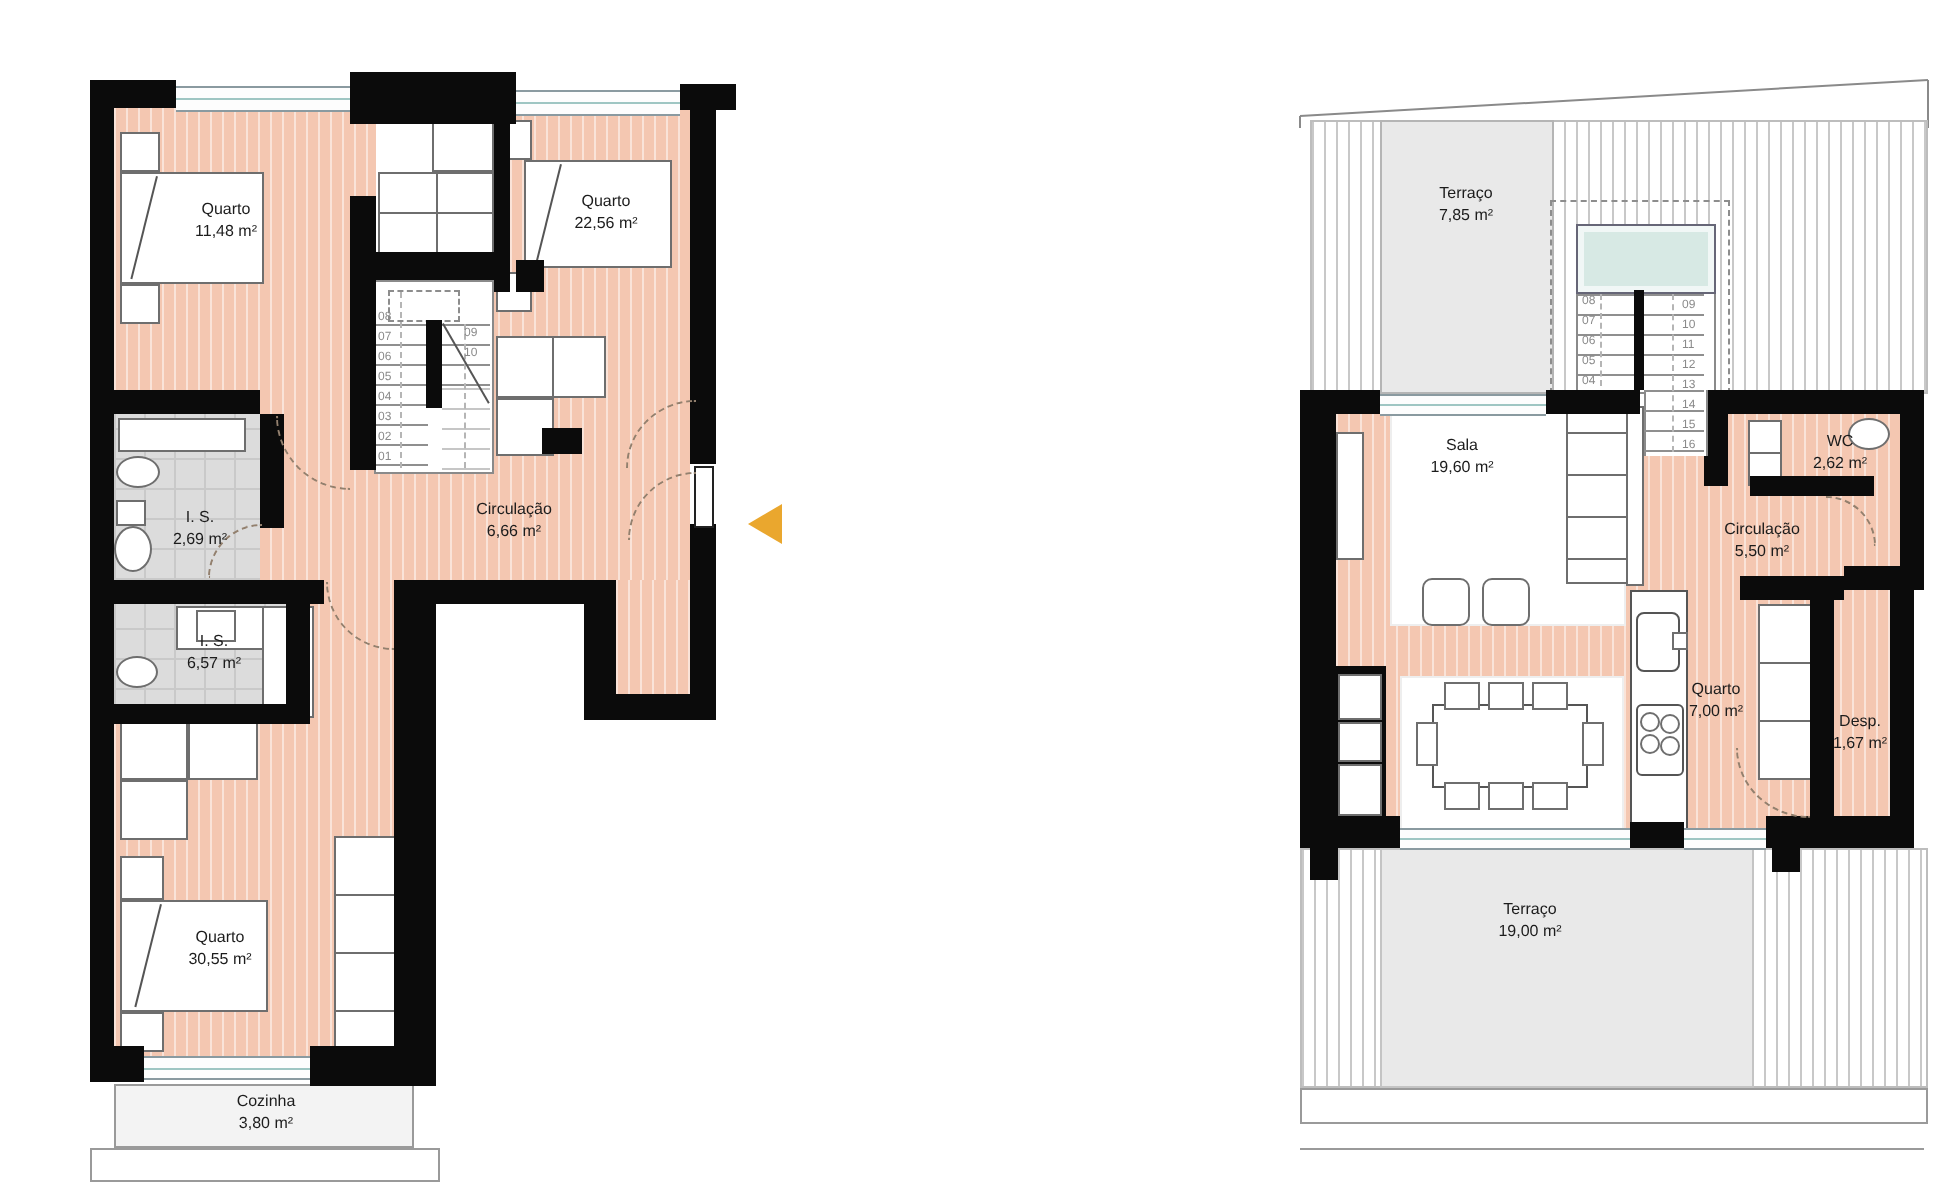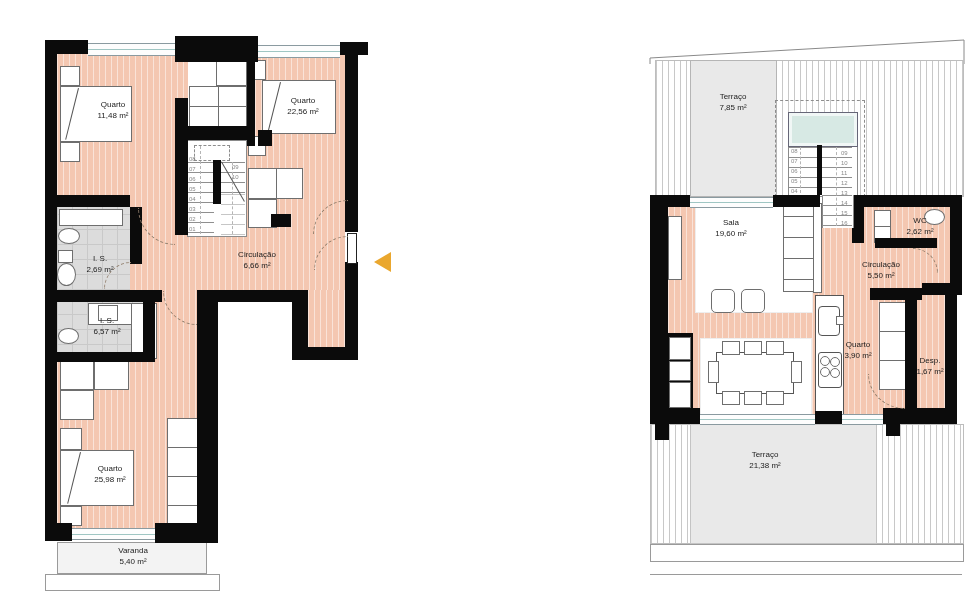--- a/index.html
+++ b/index.html
@@ -161,25 +161,25 @@
   <div class="label" style="left:100px;top:254px">
     <span>I. S.</span>
     <span>2,69 m²</span>
   </div>
   <div class="label" style="left:107px;top:316px">
     <span>I. S.</span>
     <span>6,57 m²</span>
   </div>
   <div class="label" style="left:110px;top:464px">
     <span>Quarto</span>
-    <span>25,98 m²</span>
+    <span>30,55 m²</span>
   </div>
   <div class="label" style="left:133px;top:546px">
-    <span>Varanda</span>
-    <span>5,40 m²</span>
+    <span>Cozinha</span>
+    <span>3,80 m²</span>
   </div>
 
   <svg class="a" style="left:648px;top:34px" width="318" height="30" viewBox="0 0 318 30">
     <line x1="2" y1="24" x2="316" y2="6" stroke="#8a8a8a" stroke-width="1"></line>
     <line x1="2" y1="24" x2="2" y2="30" stroke="#8a8a8a" stroke-width="1"></line>
     <line x1="316" y1="6" x2="316" y2="30" stroke="#8a8a8a" stroke-width="1"></line>
   </svg>
 
   <div class="hatch z1" style="left:655px;top:60px;width:307px;height:135px"></div>
   <div class="terr z2" style="left:690px;top:60px;width:85px;height:135px"></div>
@@ -293,24 +293,24 @@
   <div class="label" style="left:920px;top:216px">
     <span>WC</span>
     <span>2,62 m²</span>
   </div>
   <div class="label" style="left:881px;top:260px">
     <span>Circulação</span>
     <span>5,50 m²</span>
   </div>
   <div class="label" style="left:858px;top:340px">
     <span>Quarto</span>
-    <span>3,90 m²</span>
+    <span>7,00 m²</span>
   </div>
   <div class="label" style="left:930px;top:356px">
     <span>Desp.</span>
     <span>1,67 m²</span>
   </div>
   <div class="label" style="left:765px;top:450px">
     <span>Terraço</span>
-    <span>21,38 m²</span>
+    <span>19,00 m²</span>
   </div>
 
 </div>
 
 </body></html>

